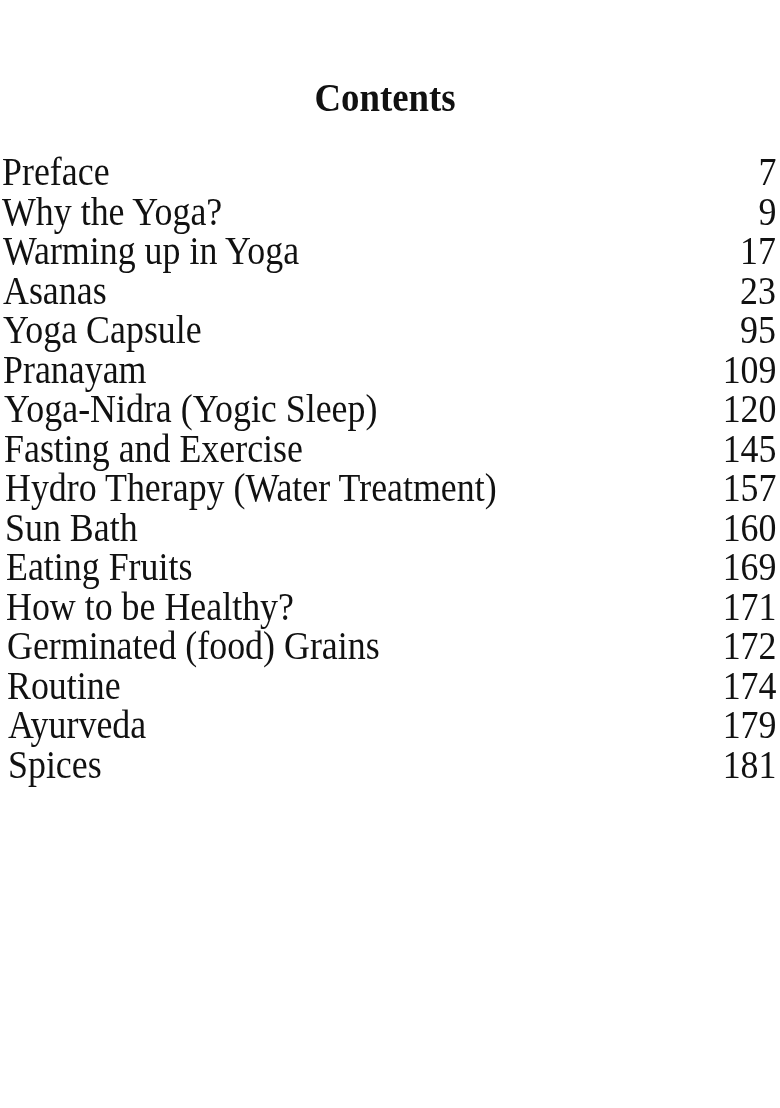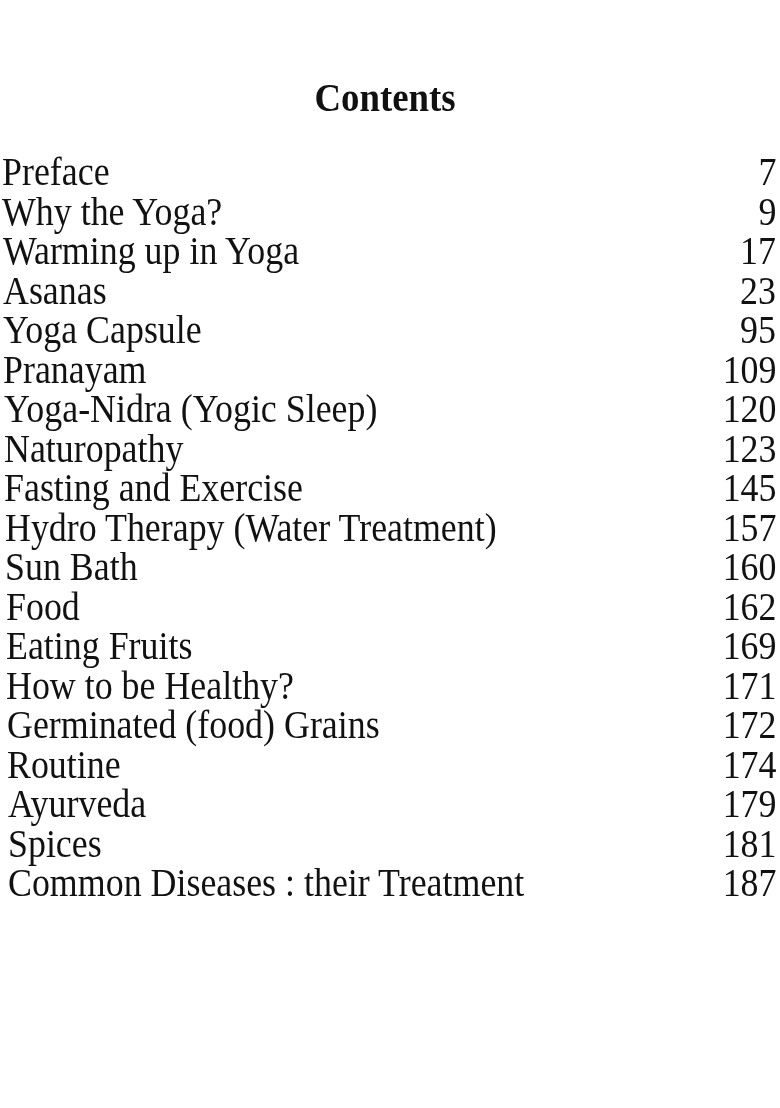--- a/index.html
+++ b/index.html
@@ -40,38 +40,30 @@
     </div>
   <div class="row">
       <span class="label" style="left:3px">Pranayam</span>
       <span class="page">109</span>
     </div>
   <div class="row">
       <span class="label" style="left:4px">Yoga-Nidra (Yogic Sleep)</span>
       <span class="page">120</span>
     </div>
   <div class="row">
-      <span class="label" style="left:4px">Naturopathy</span>
-      <span class="page">123</span>
-    </div>
-  <div class="row">
       <span class="label" style="left:4px">Fasting and Exercise</span>
       <span class="page">145</span>
     </div>
   <div class="row">
       <span class="label" style="left:5px">Hydro Therapy (Water Treatment)</span>
       <span class="page">157</span>
     </div>
   <div class="row">
       <span class="label" style="left:5px">Sun Bath</span>
       <span class="page">160</span>
-    </div>
-  <div class="row">
-      <span class="label" style="left:6px">Food</span>
-      <span class="page">162</span>
     </div>
   <div class="row">
       <span class="label" style="left:6px">Eating Fruits</span>
       <span class="page">169</span>
     </div>
   <div class="row">
       <span class="label" style="left:6px">How to be Healthy?</span>
       <span class="page">171</span>
     </div>
   <div class="row">
@@ -83,17 +75,13 @@
       <span class="page">174</span>
     </div>
   <div class="row">
       <span class="label" style="left:8px">Ayurveda</span>
       <span class="page">179</span>
     </div>
   <div class="row">
       <span class="label" style="left:8px">Spices</span>
       <span class="page">181</span>
     </div>
-  <div class="row">
-      <span class="label" style="left:8px">Common Diseases : their Treatment</span>
-      <span class="page">187</span>
-    </div>
 </div>
 
 </body></html>

